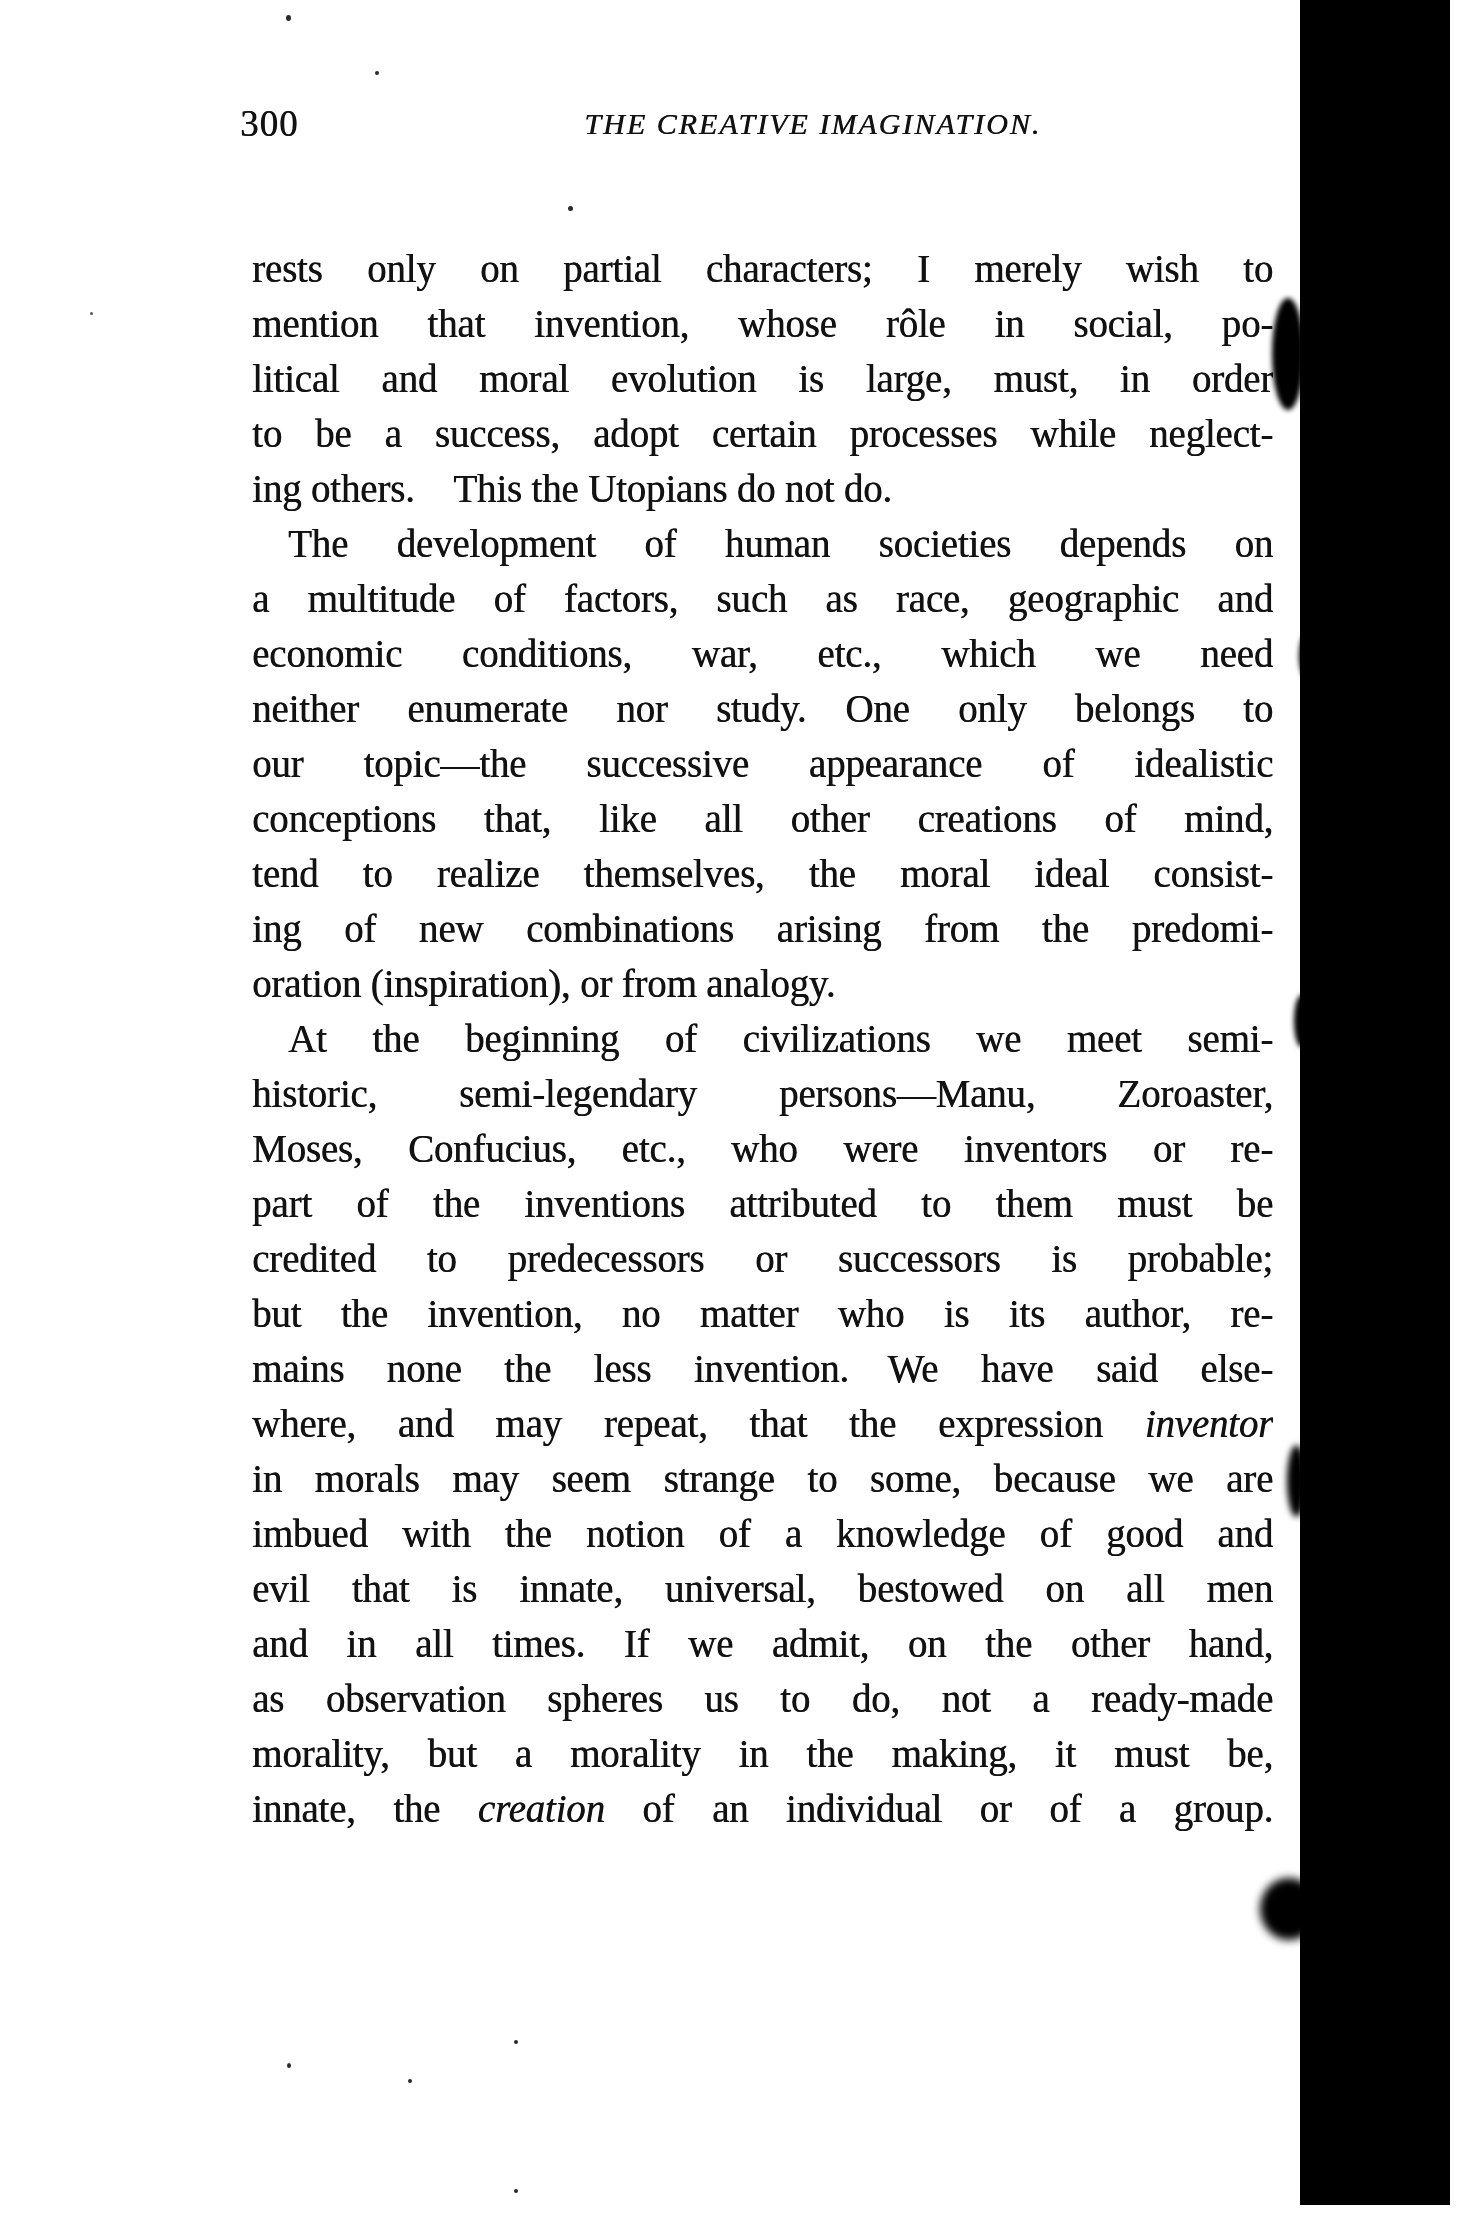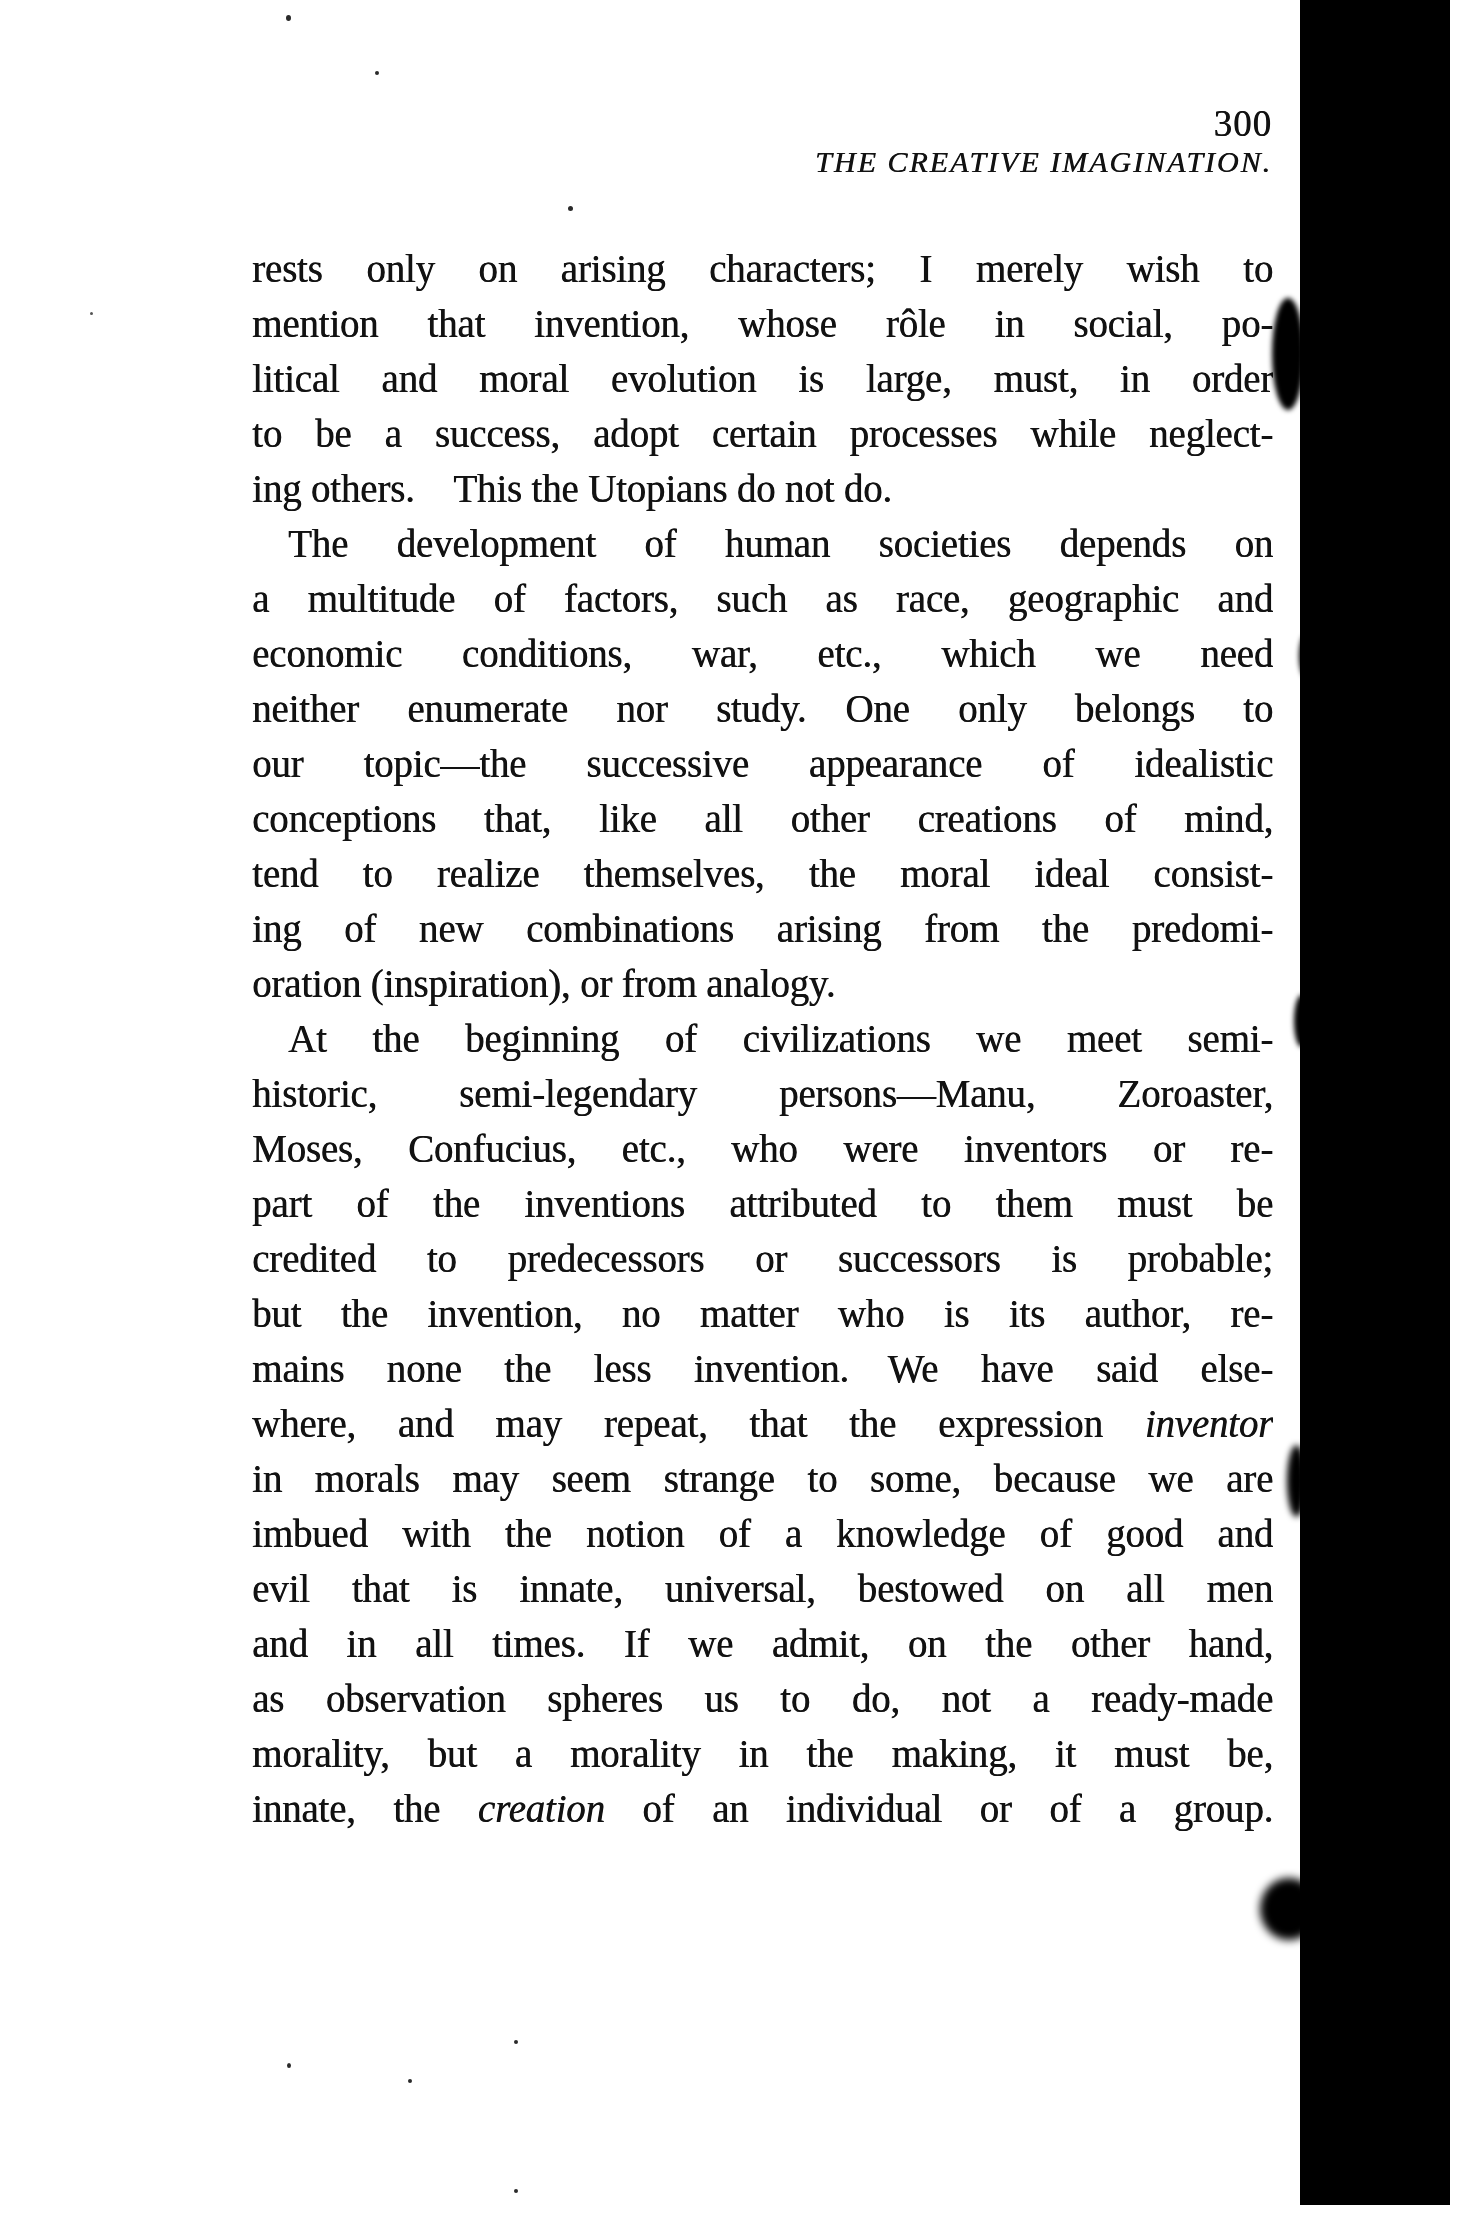--- a/index.html
+++ b/index.html
@@ -7,21 +7,21 @@
     position:relative;
     width:1462px;height:2218px;
     background:#ffffff;
     overflow:hidden;
     font-family:"Liberation Serif", serif;
     color:#121212;
   }
   
   .header{
     position:absolute;left:240px;top:102px;width:1032px;
-    display:flex;align-items:flex-end;flex-direction:column;
+    display:flex;align-items:center;
   }
   .pagenum{
     font-size:37px;
     letter-spacing:1px;
     text-shadow:0.5px 0 currentColor;
   }
   .running-title{
     flex:1;text-align:center;
     font-size:30px;
     letter-spacing:2px;
@@ -85,21 +85,21 @@
 <body>
 
 <div class="scan">
 
   <div class="header">
     <span class="pagenum">300</span>
     <span class="running-title">THE CREATIVE IMAGINATION.</span>
   </div>
 
   <div class="textcol">
-      <div class="line"><span>rests only on arising characters; I merely wish to</span></div>
+      <div class="line"><span>rests only on partial characters; I merely wish to</span></div>
       <div class="line"><span>mention that invention, whose rôle in social, po-</span></div>
       <div class="line"><span>litical and moral evolution is large, must, in order</span></div>
       <div class="line"><span>to be a success, adopt certain processes while neglect-</span></div>
       <div class="line left"><span>ing others. This the Utopians do not do.</span></div>
       <div class="line indent"><span>The development of human societies depends on</span></div>
       <div class="line"><span>a multitude of factors, such as race, geographic and</span></div>
       <div class="line"><span>economic conditions, war, etc., which we need</span></div>
       <div class="line"><span>neither enumerate nor study. One only belongs to</span></div>
       <div class="line"><span>our topic—the successive appearance of idealistic</span></div>
       <div class="line"><span>conceptions that, like all other creations of mind,</span></div>

